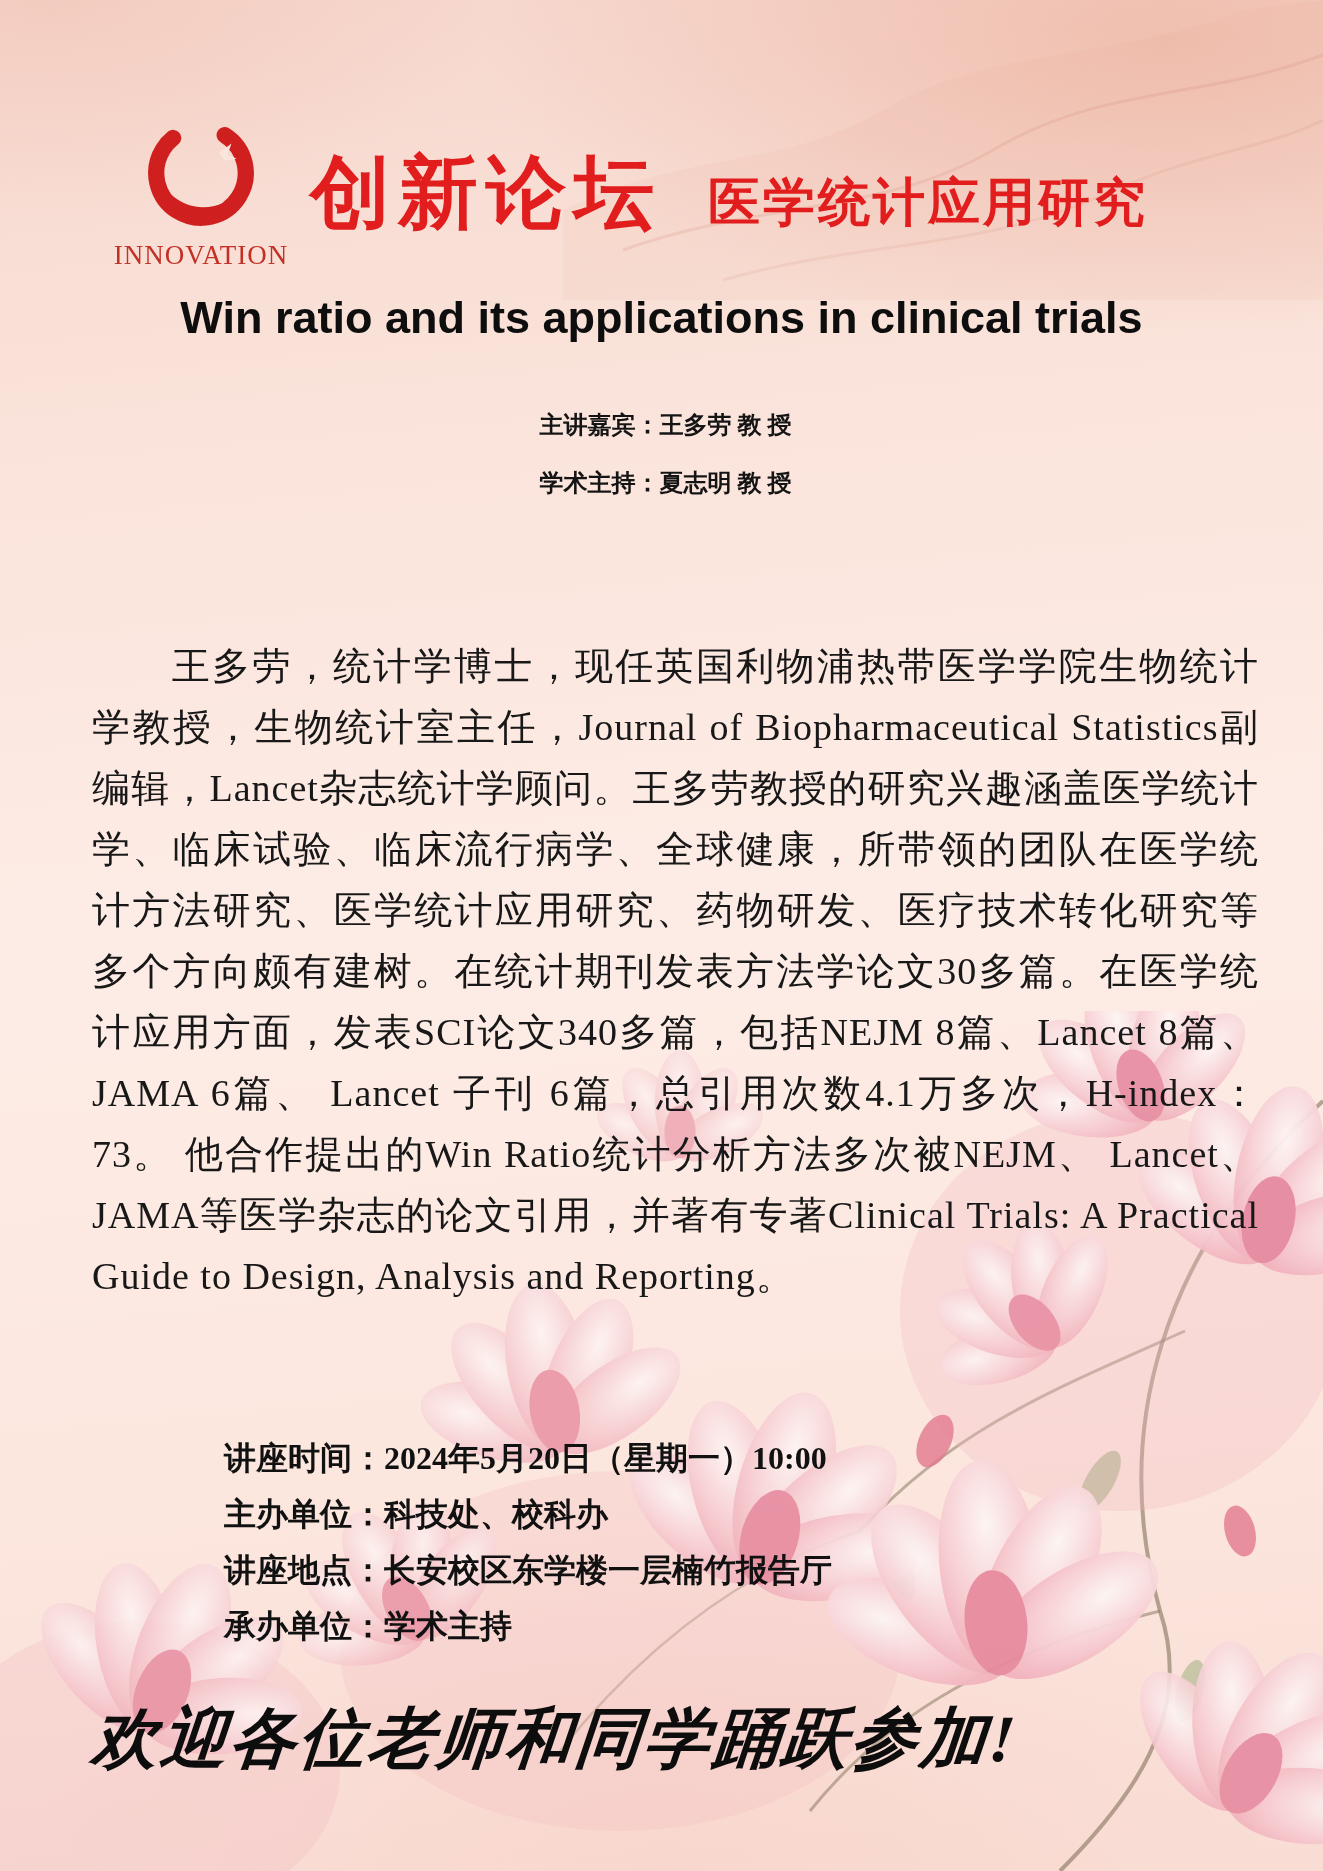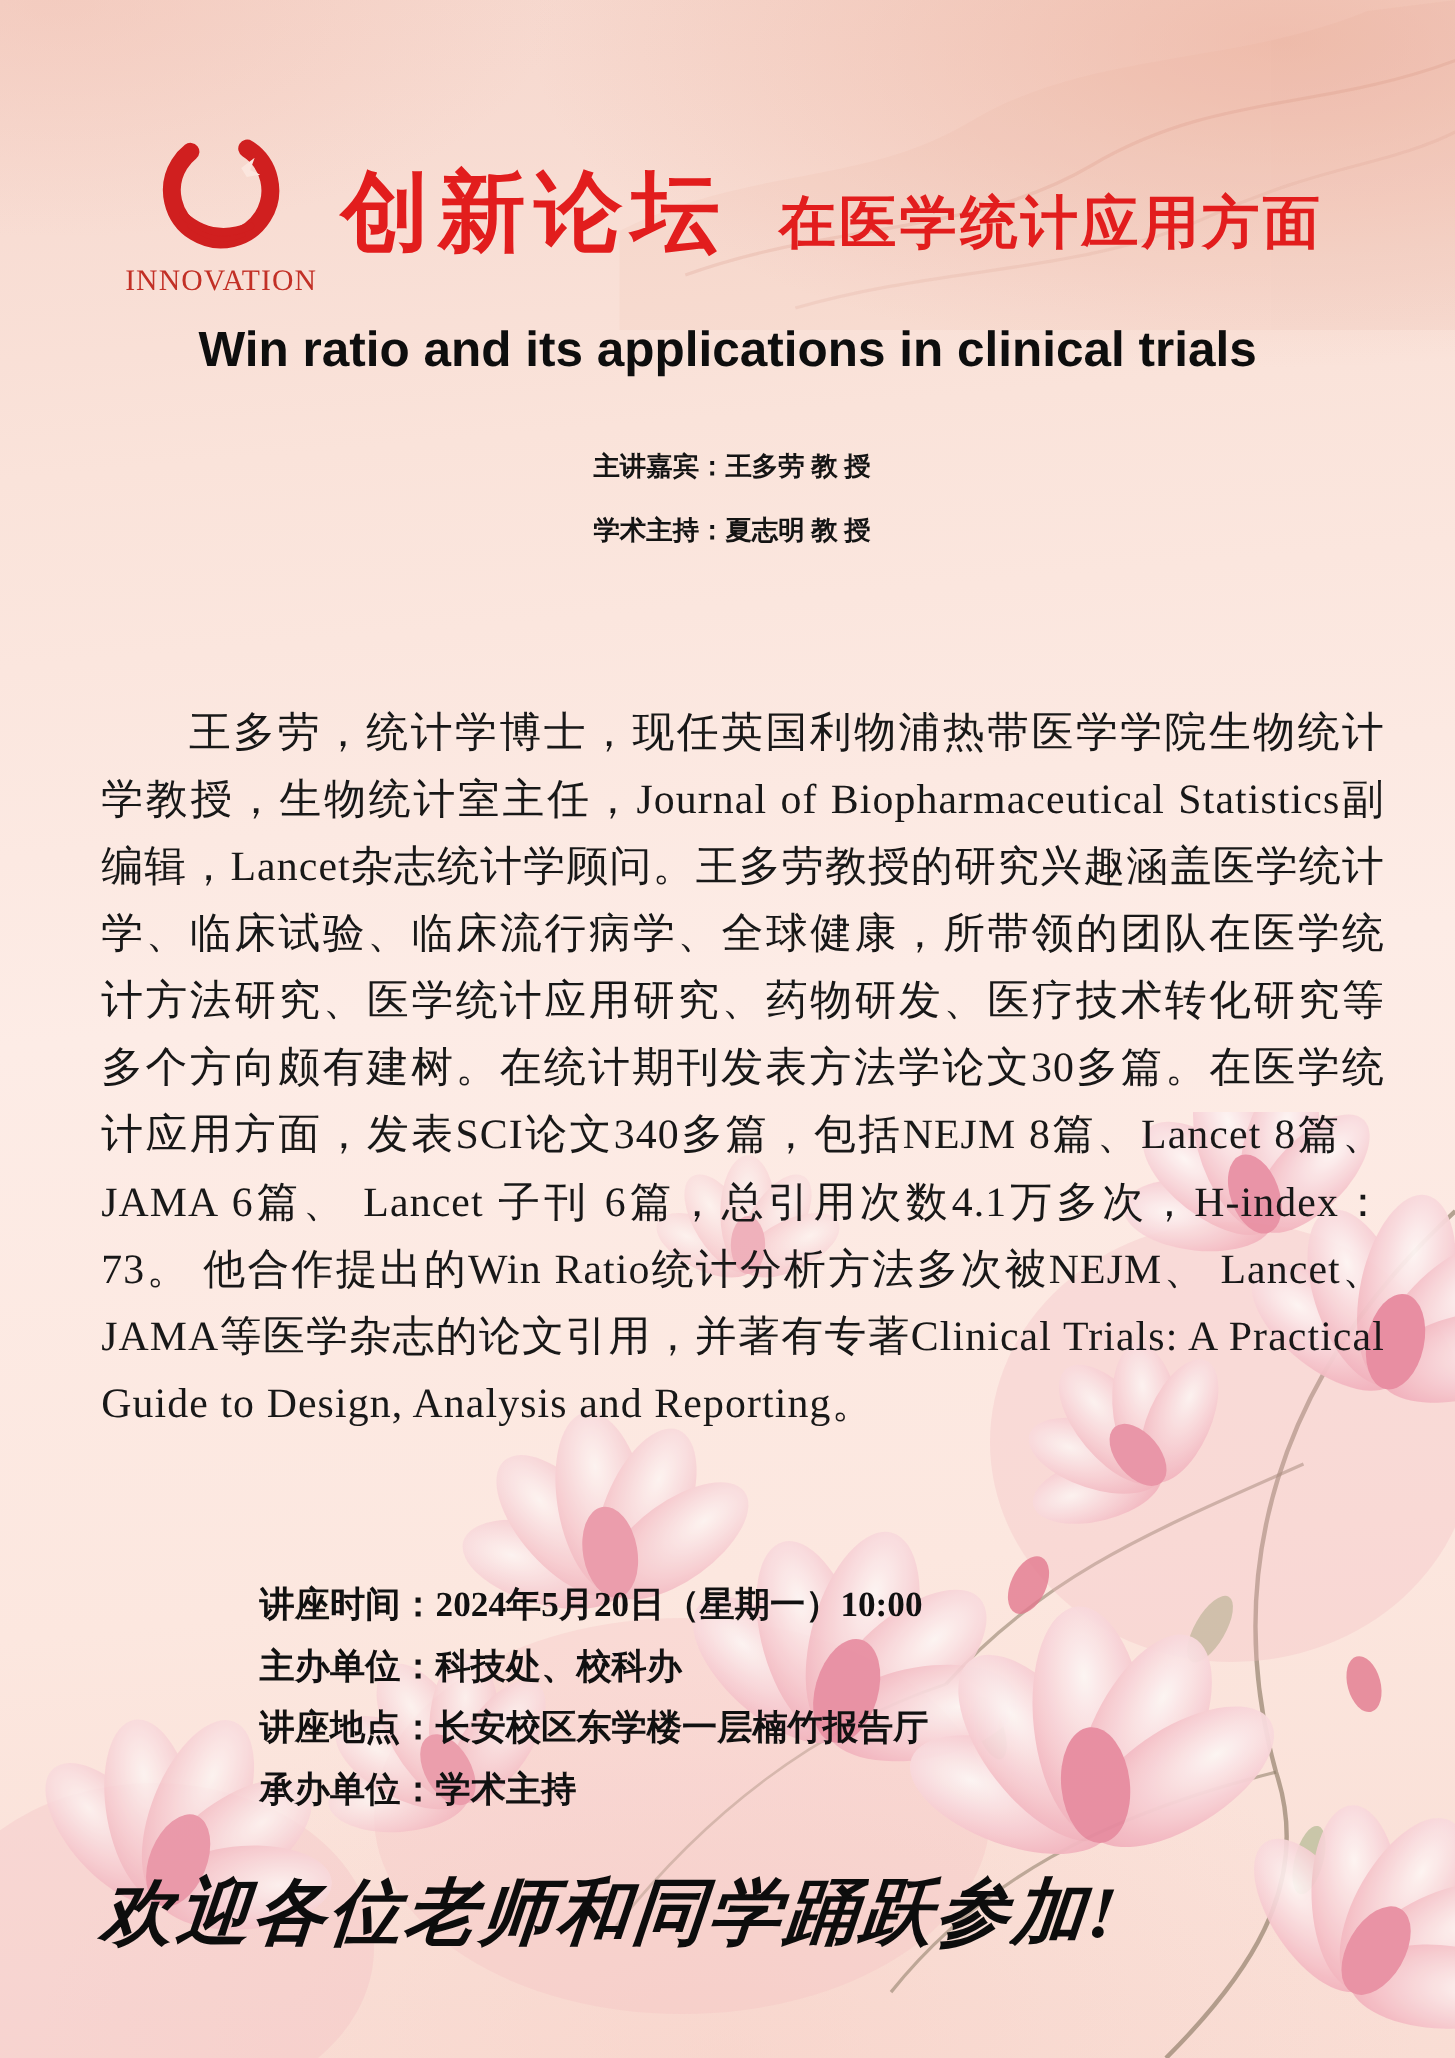--- a/index.html
+++ b/index.html
@@ -44,21 +44,21 @@
   }
   .bio{
     position:absolute;top:636px;left:70px;right:64px;
     font-size:38px;line-height:61px;letter-spacing:1px;
     text-align:justify;text-indent:2.1em;color:#181818;margin-left:22px;
   }
   .details{
     position:absolute;top:1430px;left:224px;
     font-size:32px;font-weight:bold;line-height:56px;color:#111;
   }
-  .details .row{white-space:nowrap;margin-left:12px;}
+  .details .row{white-space:nowrap;}
   .welcome{
     position:absolute;top:1694px;left:0;width:1110px;text-align:center;
     font-size:66px;font-weight:bold;font-style:italic;letter-spacing:3px;color:#0d0d0d;
     transform:skewX(-5deg);
     font-family:"Liberation Serif","DejaVu Serif",serif;
     z-index:5;
   }
   .flowers{position:absolute;left:0;bottom:0;width:1323px;height:860px;z-index:1;}
   .text-layer{position:relative;z-index:3;}
 </style>
@@ -127,21 +127,21 @@
         <svg class="logo-svg" viewBox="0 0 120 120" aria-hidden="true">
           <circle cx="60" cy="60" r="44" fill="none" stroke="#d01f1f" stroke-width="16" stroke-linecap="round" stroke-dasharray="222 55" transform="rotate(-58 60 60)"></circle>
           <path d="M26 82 Q 52 106 86 92" stroke="#d01f1f" stroke-width="7" fill="none" stroke-linecap="round"></path>
           <path d="M32 92 Q 56 110 80 100" stroke="#d01f1f" stroke-width="4" fill="none" stroke-linecap="round"></path>
           <path d="M78 40 l12 -9 -4 11 9 4 -12 2 z" fill="#fbe6de"></path>
         </svg>
         <div class="logo-caption">INNOVATION</div>
       </div>
       <div class="title-group">
         <span class="forum-title">创新论坛</span>
-        <span class="lecture-number">在医学统计应用方面</span>
+        <span class="lecture-number">医学统计应用研究</span>
       </div>
     </div>
 
     <div class="english-title">Win ratio and its applications in clinical trials</div>
 
     <div class="speakers">
       <div class="speaker-row">
         <span>主讲嘉宾：</span><span>王多劳 教 授</span>
       </div>
       <div class="speaker-row">

